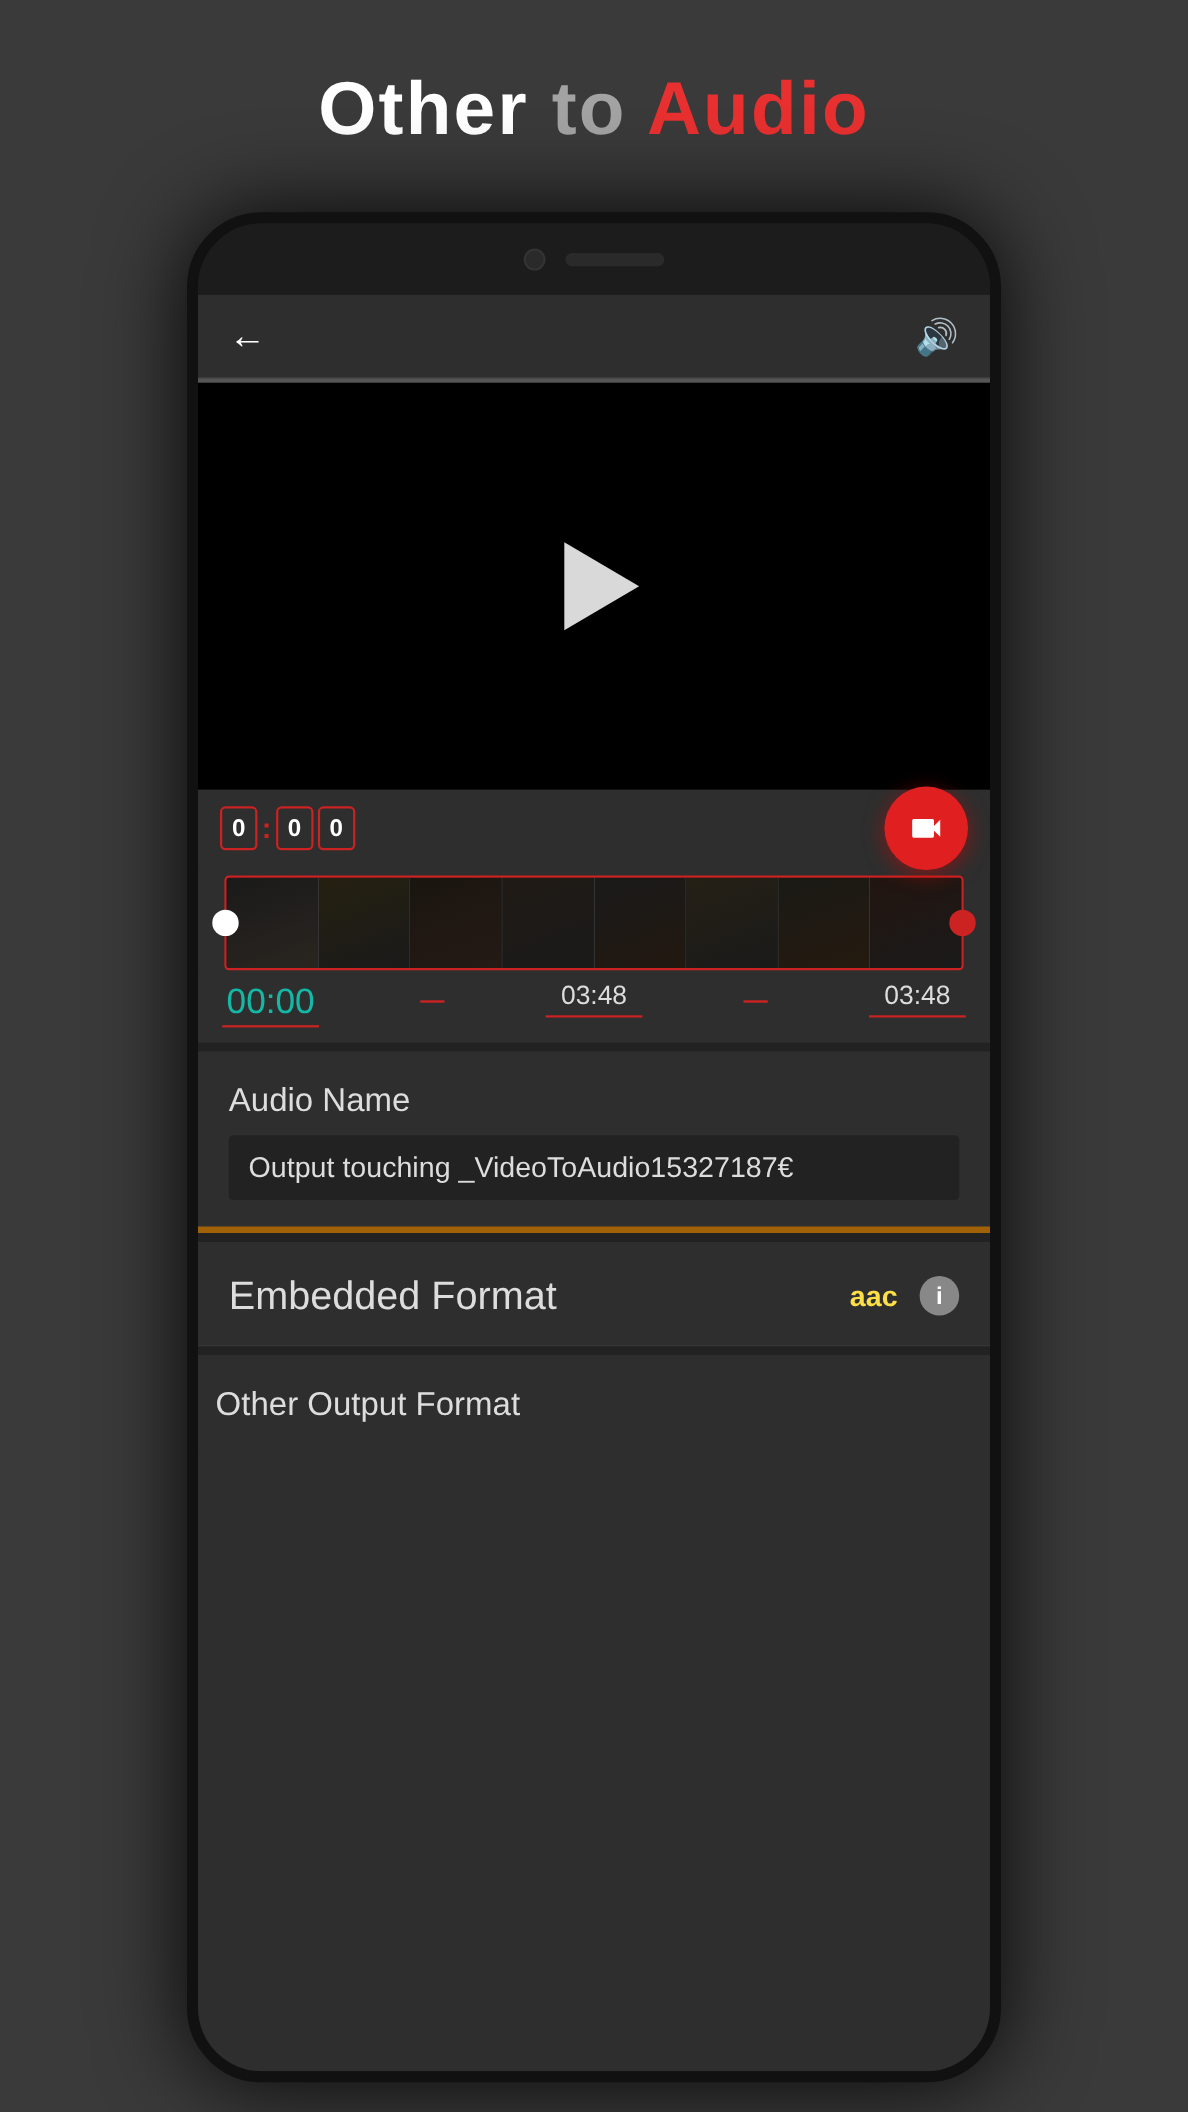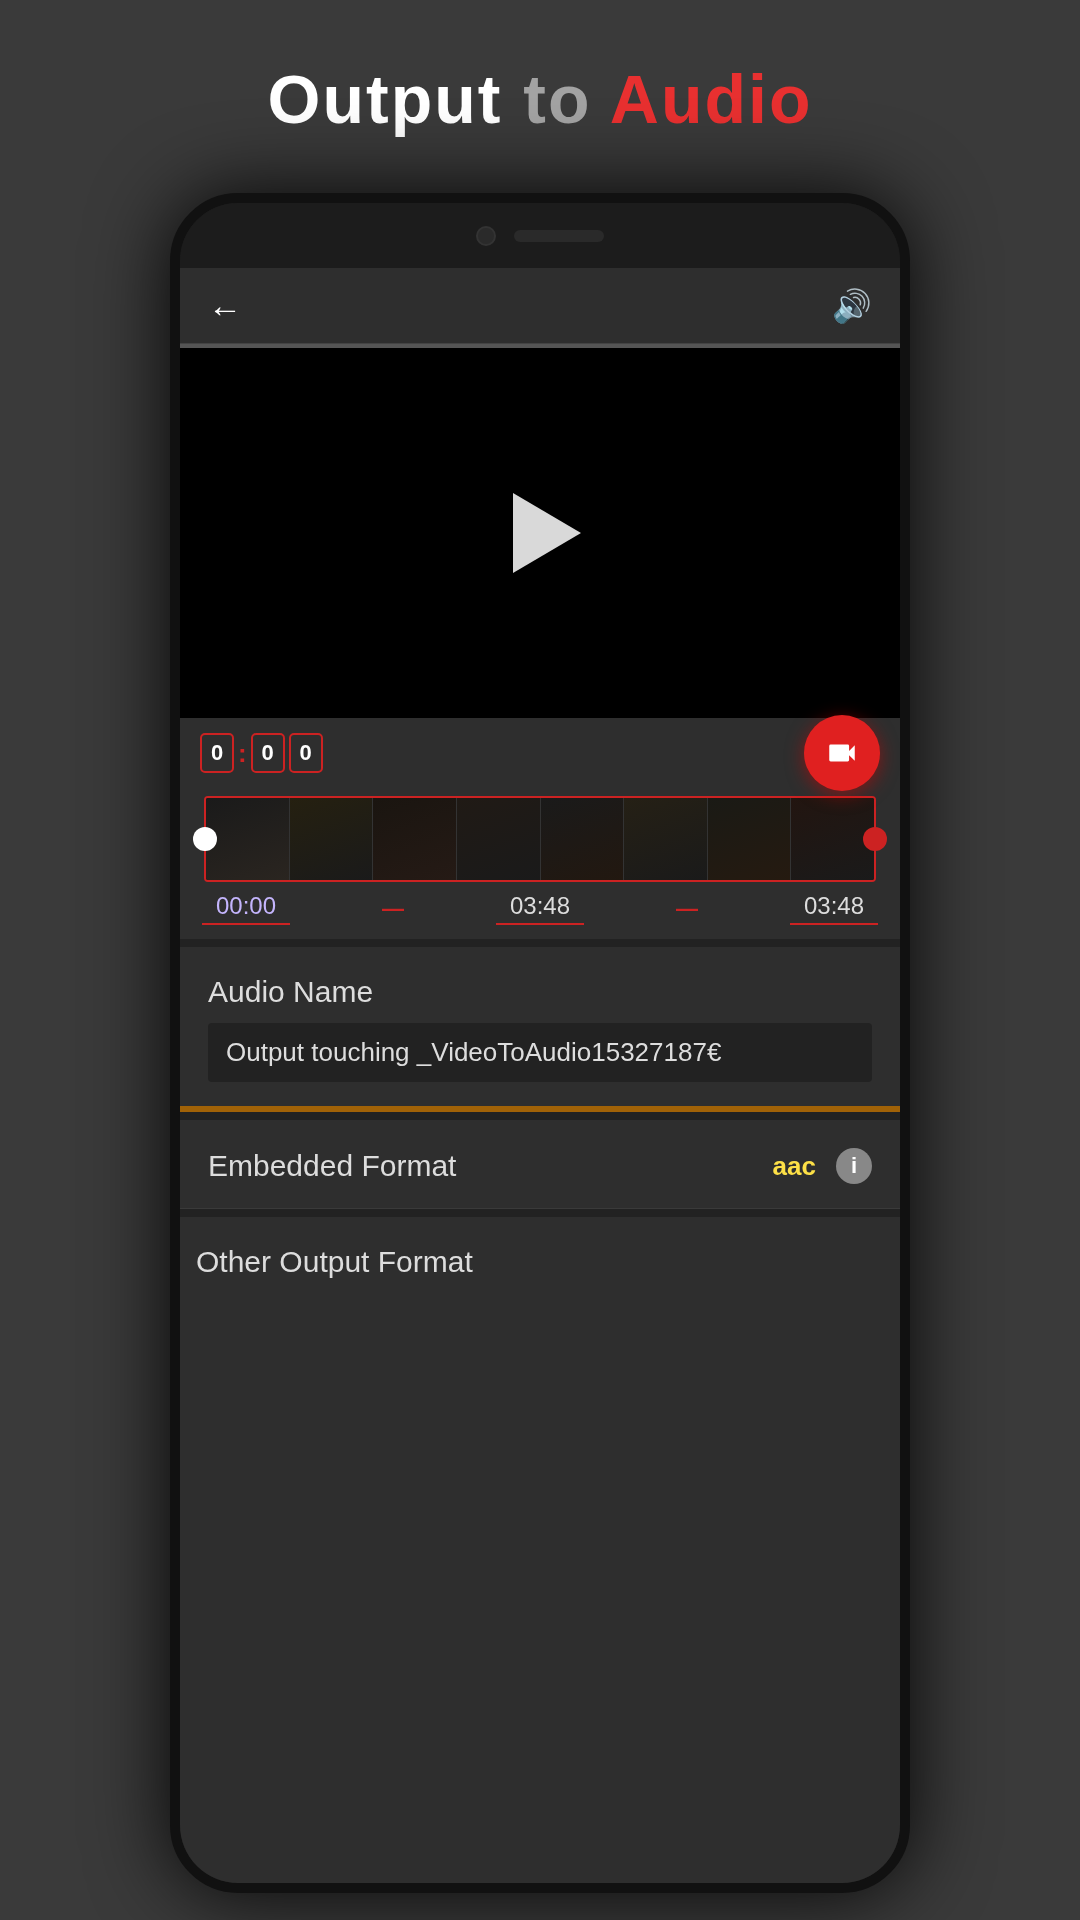--- a/index.html
+++ b/index.html
@@ -13,21 +13,21 @@
       align-items: center;
       font-family: 'Arial', sans-serif;
       overflow: hidden;
     }
 
   </style>
 </head>
 <body>
 
 <div style="margin-top:60px; font-size:68px; font-weight:bold; color:white; letter-spacing:2px; text-align:center;">
-  <span>Output</span><span style="color:#a3a3a3;"> to </span><span style="color:#e83030;">Audio</span>
+  <span>Other</span><span style="color:#a3a3a3;"> to </span><span style="color:#e83030;">Audio</span>
 </div>
 
 <div style="margin-top:55px; width:740px; height:1700px; background:#1c1c1c; border-radius:68px; border:10px solid #111; position:relative; overflow:hidden; box-shadow:0 0 80px rgba(0,0,0,0.9);">
 
   <div style="width:100%; height:65px; background:#1c1c1c; display:flex; align-items:center; justify-content:center; gap:18px;">
     <div style="width:20px; height:20px; background:#2a2a2a; border-radius:50%; border:2px solid #333;"></div>
     <div style="width:90px; height:12px; background:#2a2a2a; border-radius:8px;"></div>
   </div>
 
   <div style="background:#2e2e2e; width:100%; height:calc(100% - 65px); display:flex; flex-direction:column; overflow:hidden;">
@@ -75,21 +75,21 @@
         </div>
 
         <div style="position:absolute; left:-13px; top:50%; transform:translateY(-50%); width:24px; height:24px; background:white; border-radius:50%; cursor:pointer; z-index:5;"></div>
 
         <div style="position:absolute; right:-13px; top:50%; transform:translateY(-50%); width:24px; height:24px; background:#cc2222; border-radius:50%; cursor:pointer; z-index:5;"></div>
       </div>
     </div>
 
     <div style="display:flex; align-items:flex-start; justify-content:space-between; padding:6px 22px 14px; background:#2e2e2e;">
       <div style="display:flex; flex-direction:column; align-items:center;">
-        <span style="color:#c4b5fd; font-size:24px;">00:00</span>
+        <span style="color:#14b8a6; font-size:32px;">00:00</span>
         <div style="height:2px; background:#cc2222; width:88px; margin-top:3px;"></div>
       </div>
       <span style="color:#cc2222; font-size:22px; font-weight:bold; margin-top:4px;">—</span>
       <div style="display:flex; flex-direction:column; align-items:center;">
         <span style="color:#ddd; font-size:24px;">03:48</span>
         <div style="height:2px; background:#cc2222; width:88px; margin-top:3px;"></div>
       </div>
       <span style="color:#cc2222; font-size:22px; font-weight:bold; margin-top:4px;">—</span>
       <div style="display:flex; flex-direction:column; align-items:center;">
         <span style="color:#ddd; font-size:24px;">03:48</span>
@@ -100,21 +100,21 @@
     <div style="height:8px; background:#222;"></div>
 
     <div style="background:#2e2e2e; padding:28px 28px 24px; border-bottom:6px solid #a16207;">
       <div style="color:#ddd; font-size:30px; margin-bottom:14px;">Audio Name</div>
       <div style="color:#ddd; font-size:26px; background:#222; border-radius:4px; padding:14px 18px; width:100%; overflow:hidden; text-overflow:ellipsis; white-space:nowrap;">Output touching _VideoToAudio15327187€</div>
     </div>
 
     <div style="height:8px; background:#222;"></div>
 
     <div style="background:#2e2e2e; padding:28px 28px 24px; border-bottom:1px solid #3a3a3a; display:flex; align-items:center; justify-content:space-between;">
-      <span style="color:#ddd; font-size:30px;">Embedded Format</span>
+      <span style="color:#ddd; font-size:36px;">Embedded Format</span>
       <div style="display:flex; align-items:center; gap:20px;">
         <span style="color:#fde047; font-size:26px; font-weight:bold;">aac</span>
         <div style="width:36px; height:36px; border-radius:50%; background:#888; display:flex; align-items:center; justify-content:center; color:white; font-size:22px; font-weight:bold; cursor:pointer;">i</div>
       </div>
     </div>
 
     <div style="height:8px; background:#222;"></div>
 
     <div style="background:#2e2e2e; padding:28px 16px;">
       <span style="color:#ddd; font-size:30px;">Other Output Format</span>

